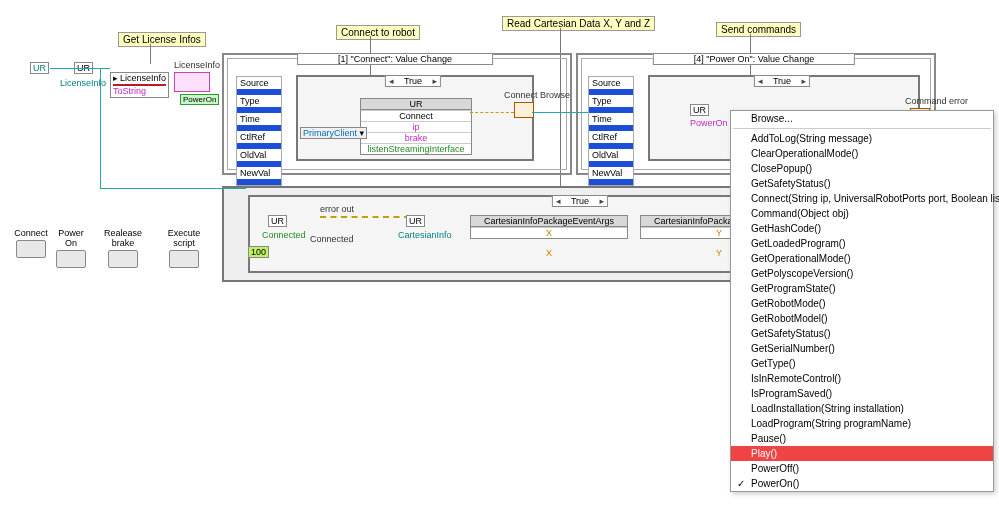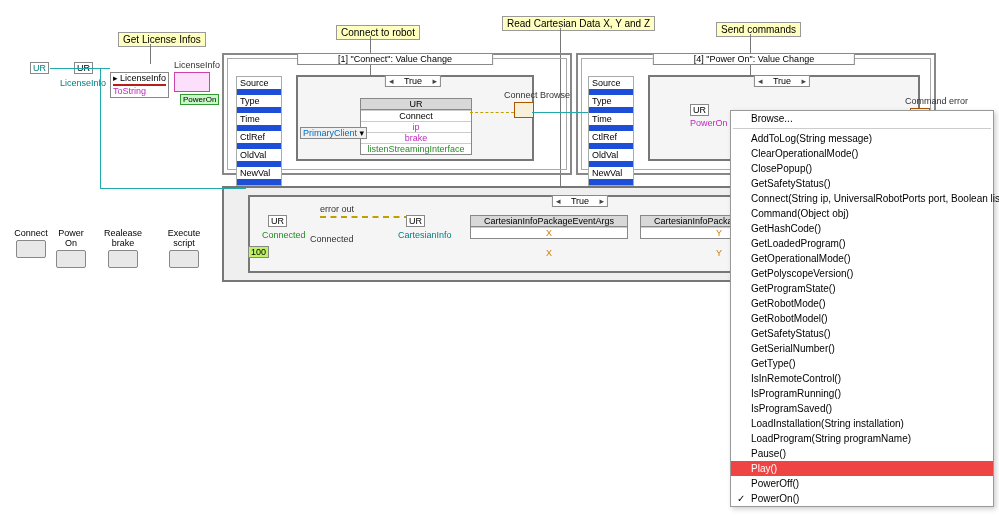--- a/index.html
+++ b/index.html
@@ -158,21 +158,20 @@
         <div class="item">GetLoadedProgram()</div>
         <div class="item">GetOperationalMode()</div>
         <div class="item">GetPolyscopeVersion()</div>
         <div class="item">GetProgramState()</div>
         <div class="item">GetRobotMode()</div>
         <div class="item">GetRobotModel()</div>
         <div class="item">GetSafetyStatus()</div>
         <div class="item">GetSerialNumber()</div>
         <div class="item">GetType()</div>
         <div class="item">IsInRemoteControl()</div>
-        <div class="item">IsProgramRunning()</div>
         <div class="item">IsProgramSaved()</div>
         <div class="item">LoadInstallation(String installation)</div>
         <div class="item">LoadProgram(String programName)</div>
         <div class="item">Pause()</div>
         <div class="item sel">Play()</div>
         <div class="item">PowerOff()</div>
         <div class="item checked">PowerOn()</div>
       </div>
 </div>
 

